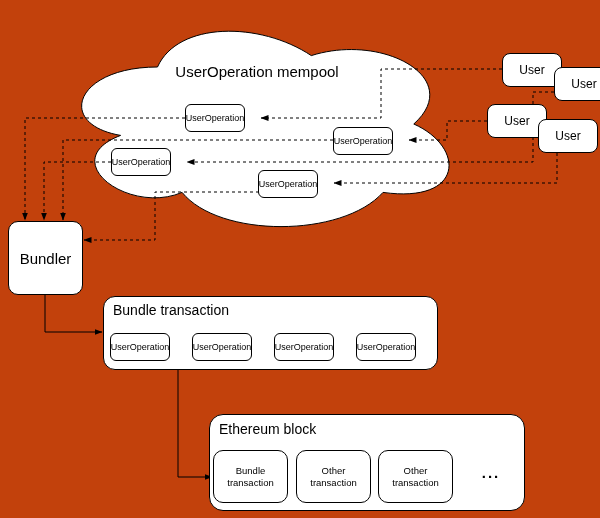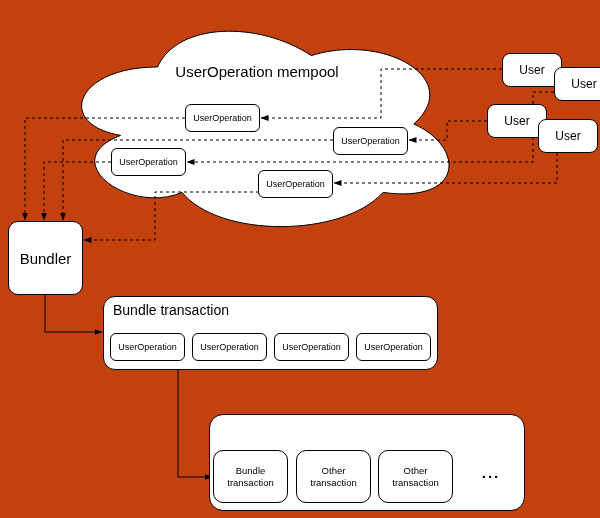--- a/index.html
+++ b/index.html
@@ -26,21 +26,21 @@
     box-sizing: border-box;
     background: #ffffff;
     border: 1px solid #000000;
     display: flex;
     align-items: center;
     justify-content: center;
     text-align: center;
     color: #000000;
   }
   .op-box {
-    width: 75px;
+    width: 60px;
     height: 28px;
     border-radius: 6px;
     font-size: 9px;
     white-space: nowrap;
   }
   .user-box {
     width: 60px;
     height: 34px;
     border-radius: 8px;
     font-size: 12px;
@@ -137,18 +137,19 @@
   <div class="node bundler-box" style="left:8px; top:221px;border-radius:10px;">Bundler</div>
 
   <div class="container-box" style="left:103px; top:296px; width:335px; height:74px; border-radius:12px;"></div>
   <div class="container-title" style="left:113px; top:302px;">Bundle transaction</div>
   <div class="node op-box" style="left:110px; top:333px;">UserOperation</div>
   <div class="node op-box" style="left:192px; top:333px;">UserOperation</div>
   <div class="node op-box" style="left:274px; top:333px;">UserOperation</div>
   <div class="node op-box" style="left:356px; top:333px;">UserOperation</div>
 
   <div class="container-box" style="left:209px; top:414px; width:316px; height:97px; border-radius:14px;"></div>
+  <div class="container-title" style="left:219px; top:421px;">Ethereum block</div>
   <div class="node tx-box" style="left:213px; top:450px;">Bundle transaction</div>
   <div class="node tx-box" style="left:296px; top:450px;">Other transaction</div>
   <div class="node tx-box" style="left:378px; top:450px;">Other transaction</div>
   <div class="dots">...</div>
 
 </div>
 
 </body></html>

